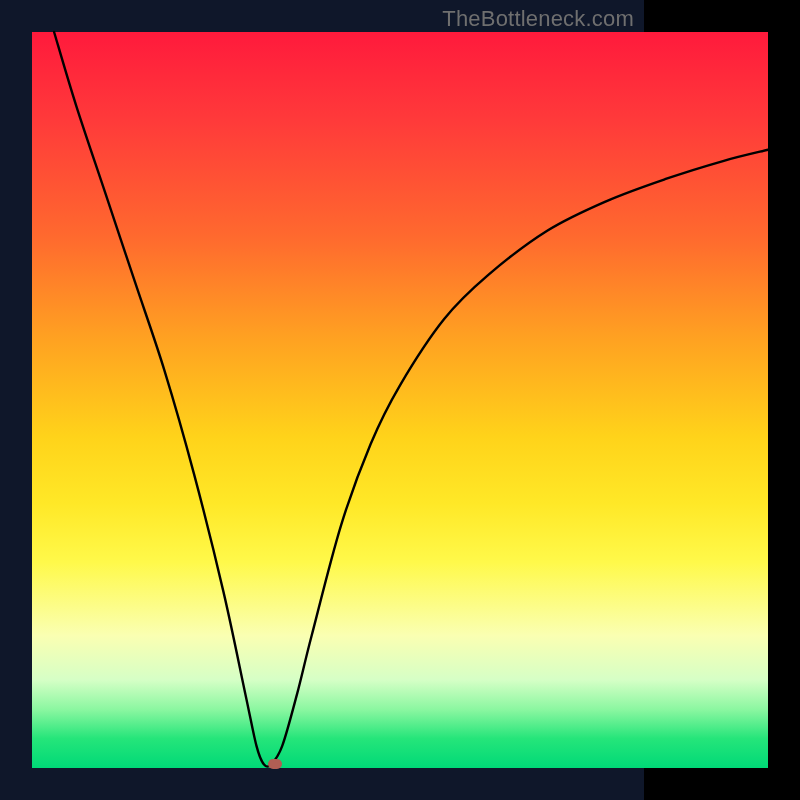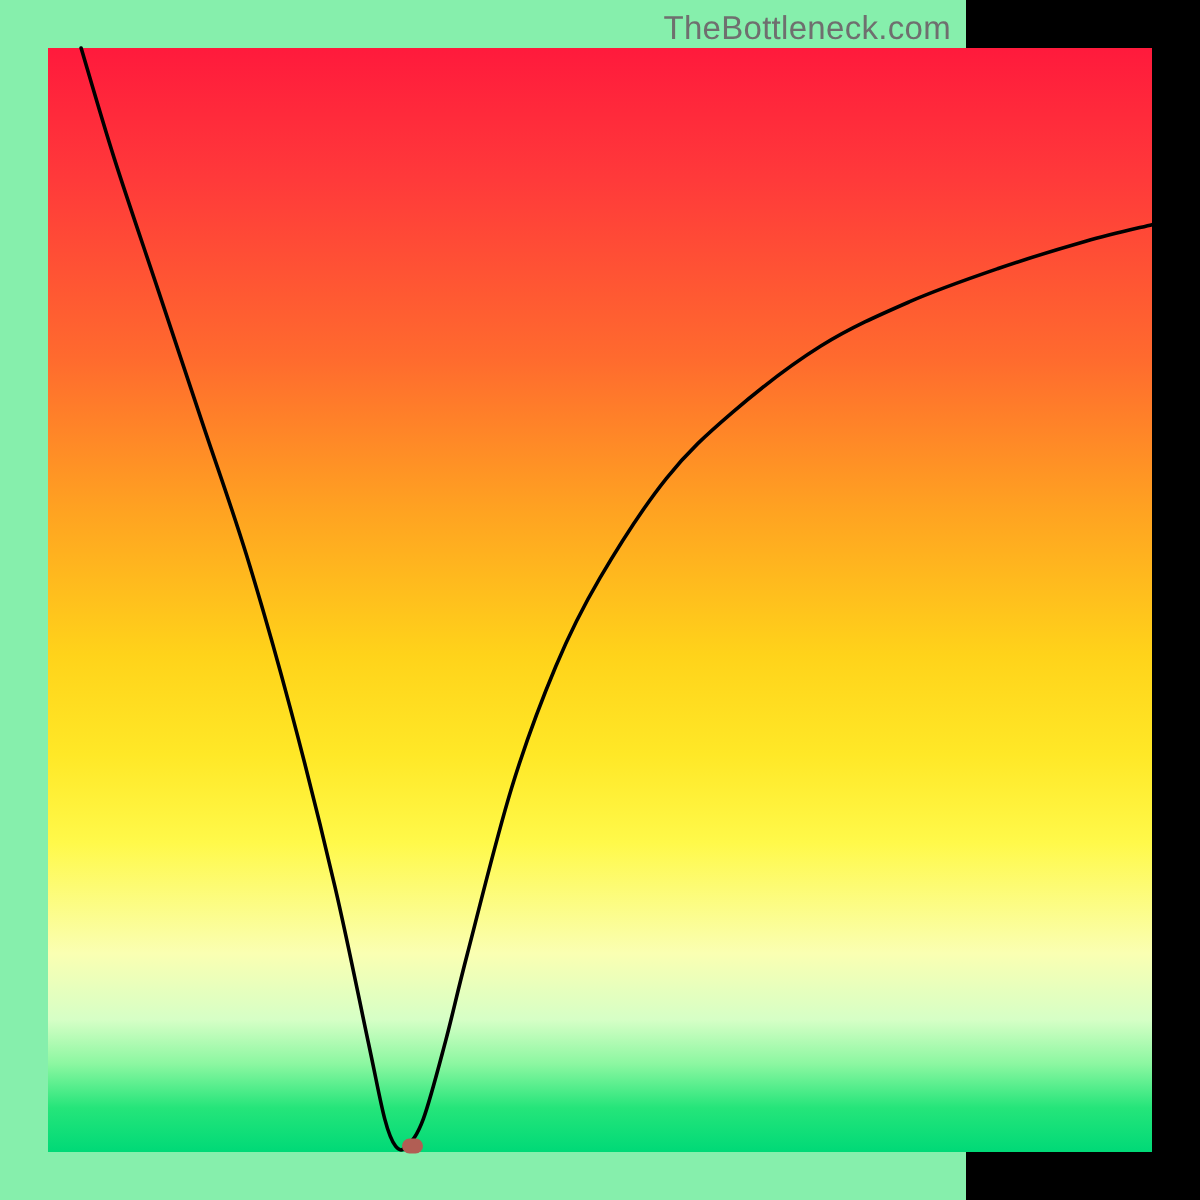--- a/index.html
+++ b/index.html
@@ -10,21 +10,21 @@
     background: #000;
     overflow: hidden;
     font-family: Arial, Helvetica, sans-serif;
   }
   .frame {
     position: absolute;
     left: 0;
     top: 0;
     width: 644px;
     height: 800px;
-    background: #86efac;
+    background: #0f172a;
   }
   .plot-bg {
     position: absolute;
     left: 32px;
     top: 32px;
     width: 736px;
     height: 736px;
     background: linear-gradient(to bottom,
       #ff1a3c 0%,
       #ff3a3a 12%,

